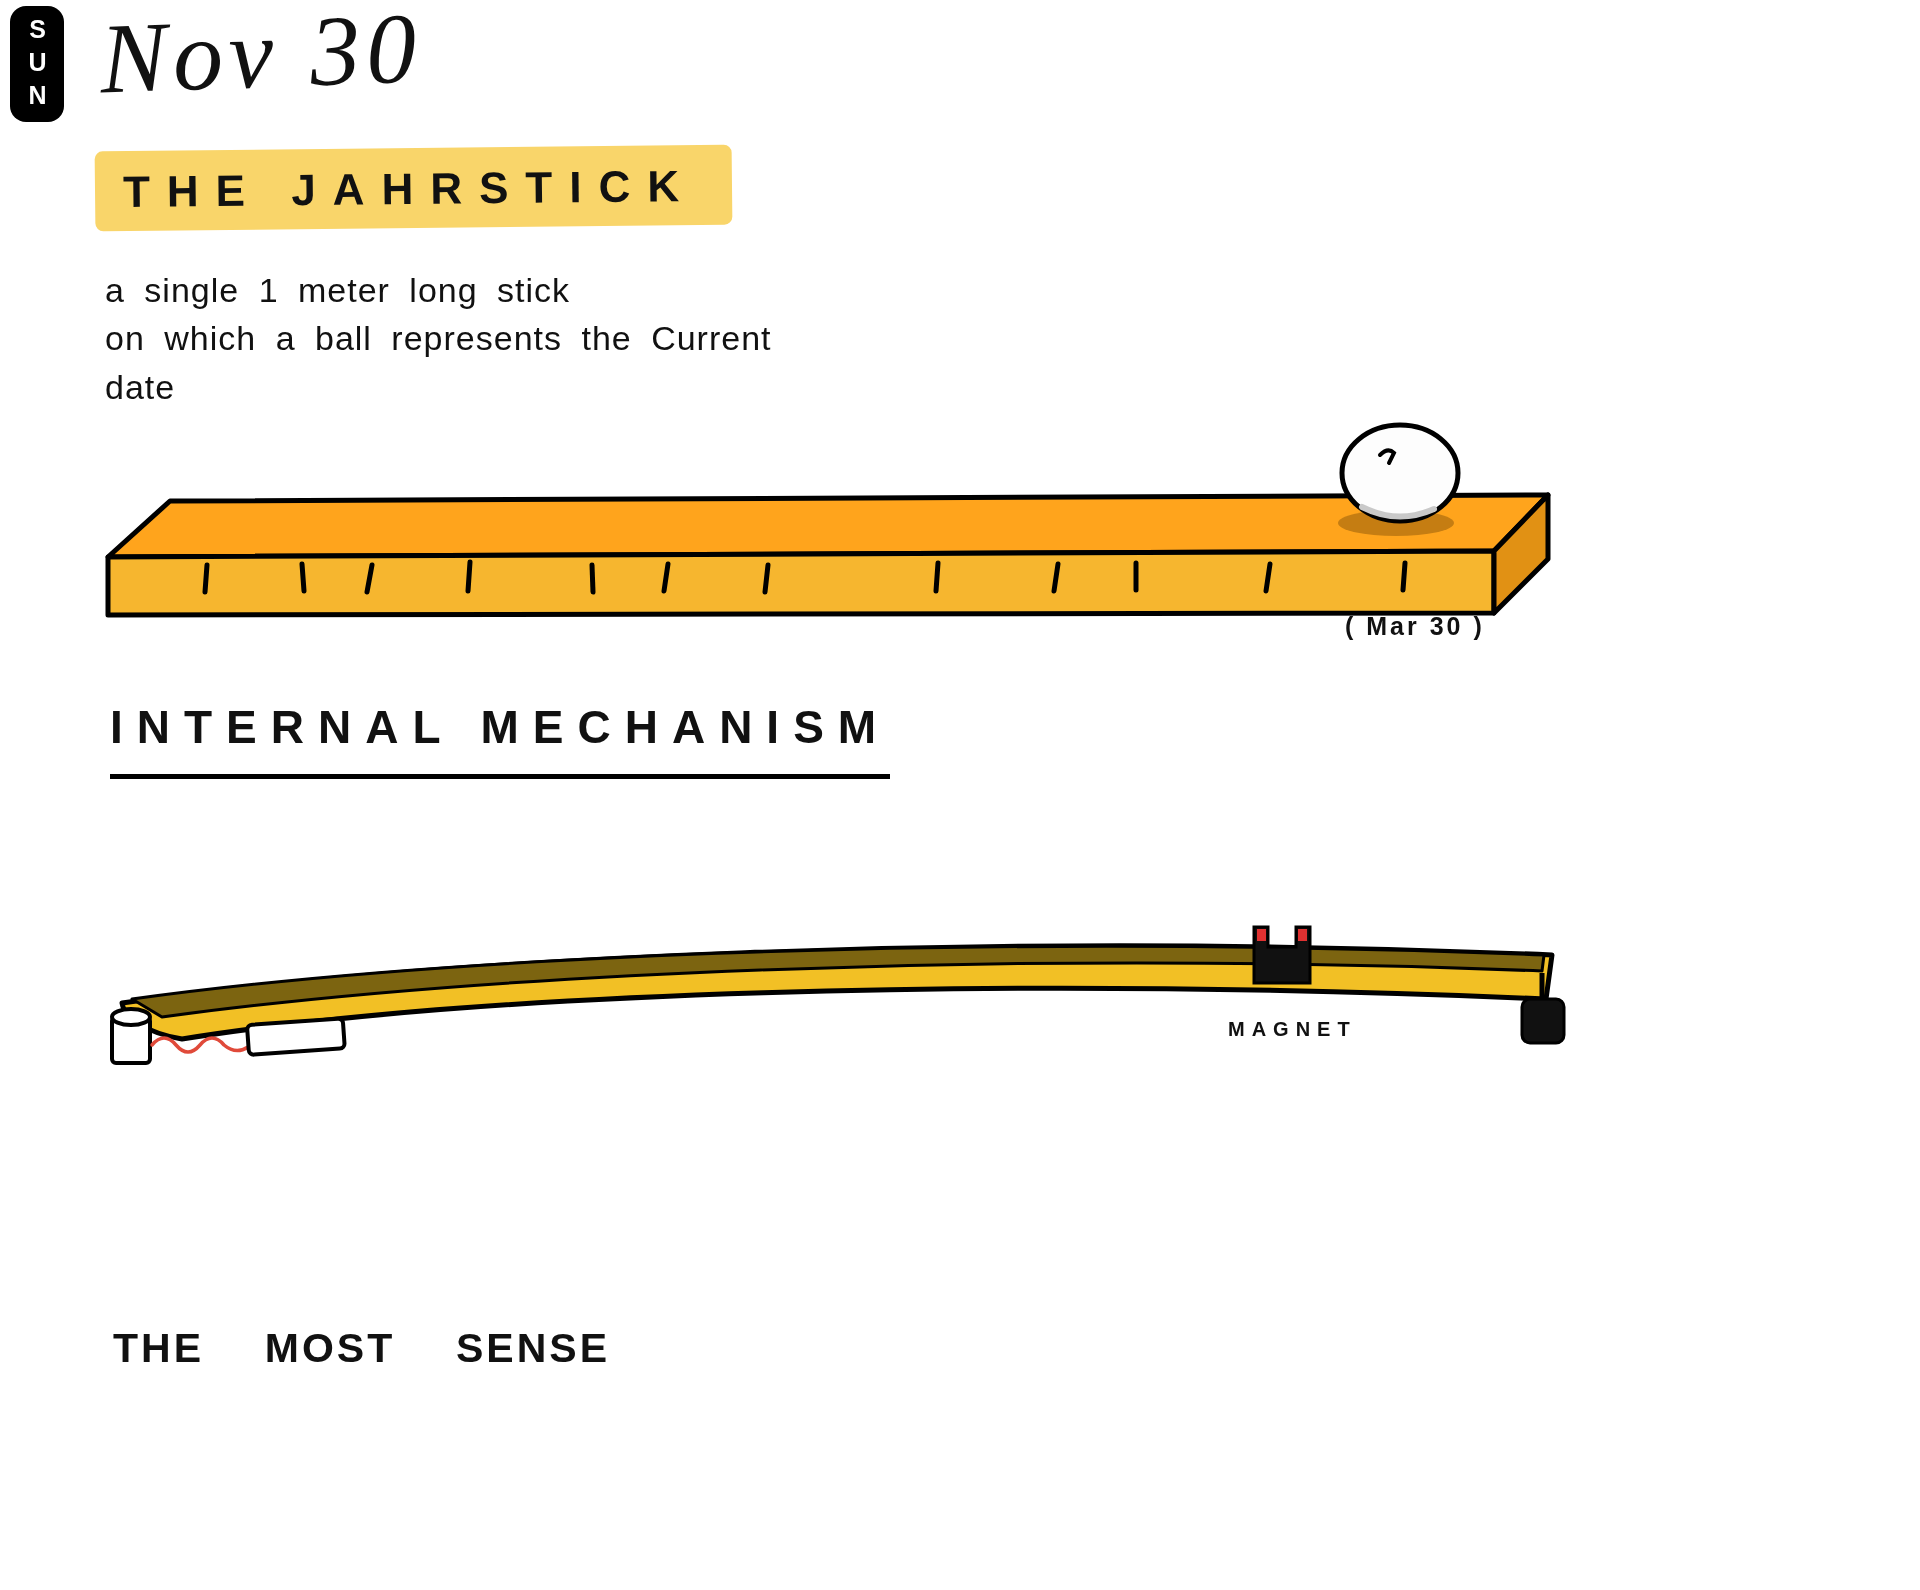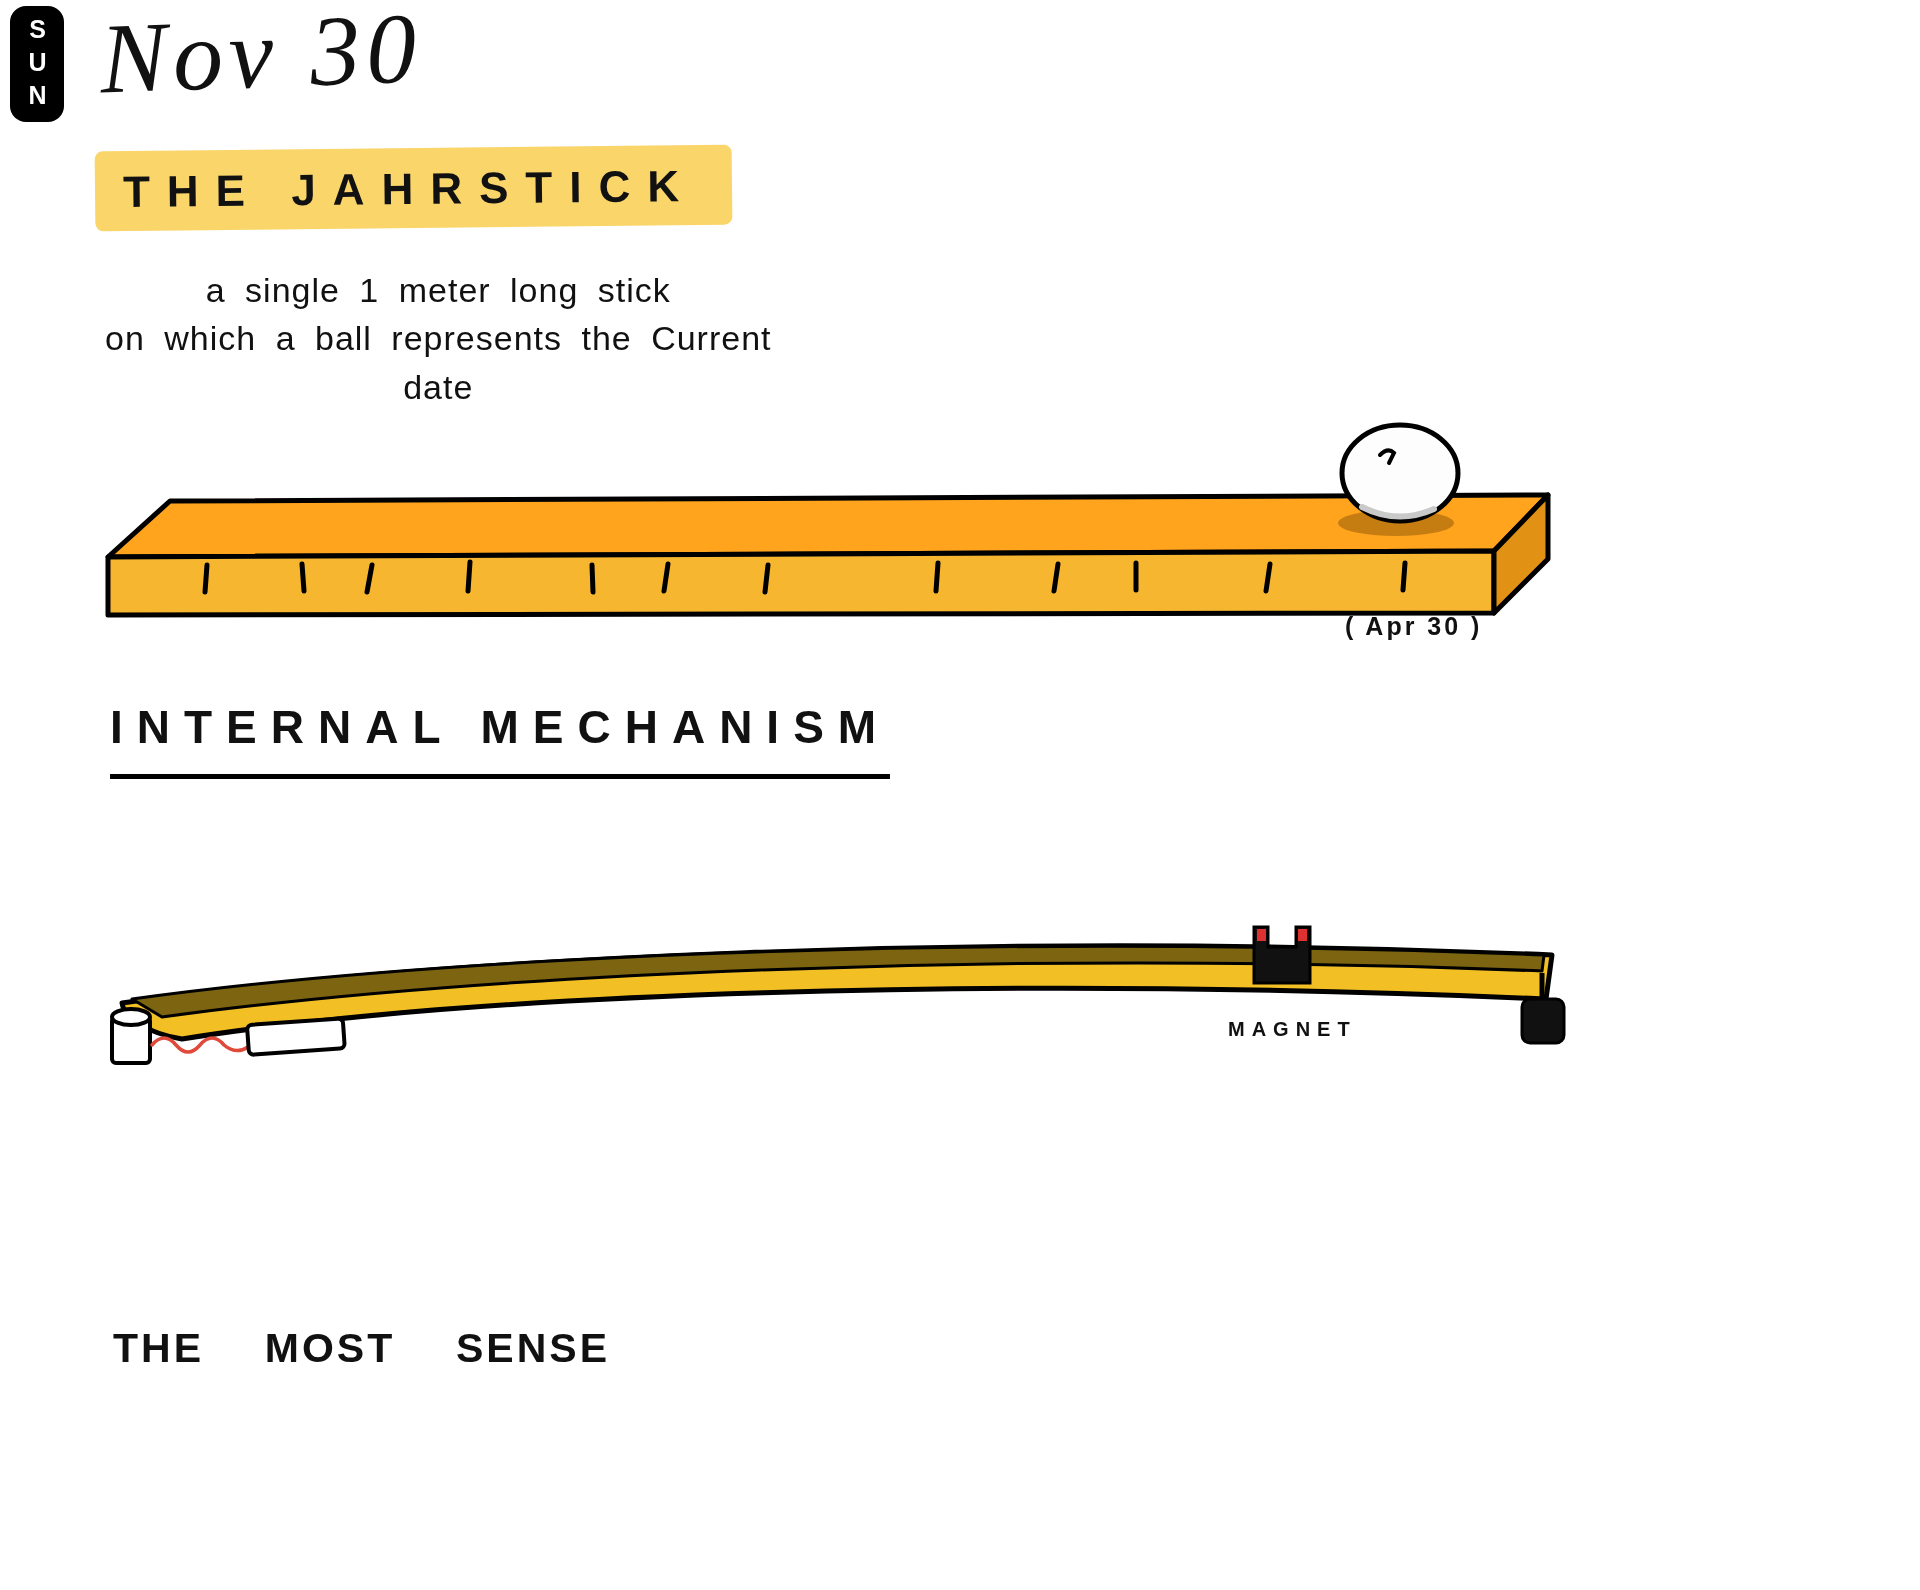--- a/index.html
+++ b/index.html
@@ -42,21 +42,21 @@
     position:absolute;left:95px;top:148px;
     background:var(--highlight);
     padding:16px 36px 14px 28px;border-radius:8px;
     font-size:44px;font-weight:700;letter-spacing:17px;
     transform:rotate(-0.6deg);
     white-space:nowrap;
   }
 
   .intro{
     position:absolute;left:105px;top:266px;
-    font-size:34px;line-height:1.42;letter-spacing:1px;word-spacing:9px;text-align:center;
+    font-size:34px;line-height:1.42;letter-spacing:1px;word-spacing:9px;
   }
 
   .stick-svg{position:absolute;left:80px;top:415px;width:1500px;height:250px;}
   .stick-top{fill:var(--stick_top);stroke:#000;stroke-width:5;stroke-linejoin:round;}
   .stick-front{fill:var(--stick_front);stroke:#000;stroke-width:5;stroke-linejoin:round;}
   .stick-side{fill:var(--stick_side);stroke:#000;stroke-width:5;stroke-linejoin:round;}
   .tick{stroke:#000;stroke-width:5;stroke-linecap:round;}
   .ball{fill:#fdfdfd;stroke:#000;stroke-width:5;}
   .ball-shadow{fill:rgba(90,55,0,0.35);}
   .ball-mark{fill:none;stroke:#000;stroke-width:4;stroke-linecap:round;}
@@ -131,21 +131,21 @@
       <line class="tick" x1="1325" y1="148" x2="1323" y2="175"></line>
     </g>
     <g>
       <ellipse class="ball-shadow" cx="1316" cy="108" rx="58" ry="13"></ellipse>
       <ellipse class="ball" cx="1320" cy="58" rx="58" ry="48"></ellipse>
       <path class="ball-shade" d="M1282,92 q36,18 72,2"></path>
       <path class="ball-mark" d="M1300,40 q8,-8 14,-2 l-5,10"></path>
     </g>
   </svg>
 
-  <div class="ball-label">( Apr 30 )</div>
+  <div class="ball-label">( Mar 30 )</div>
 
   <div class="mech-heading">INTERNAL MECHANISM</div>
 
   <svg class="mech-svg" viewBox="0 0 1500 200" xmlns="http://www.w3.org/2000/svg">
     <g>
       <path class="mech-front" d="M32,98 C350,52 900,26 1462,50 L1456,94 C900,70 380,88 92,134 C56,128 34,112 32,98 Z"></path>
       <path class="mech-top" d="M42,94 C360,50 900,28 1454,50 L1452,66 C900,44 380,70 72,112 Z"></path>
     </g>
     <g>
       <rect class="outline-white" x="22" y="112" width="38" height="46" rx="4"></rect>

